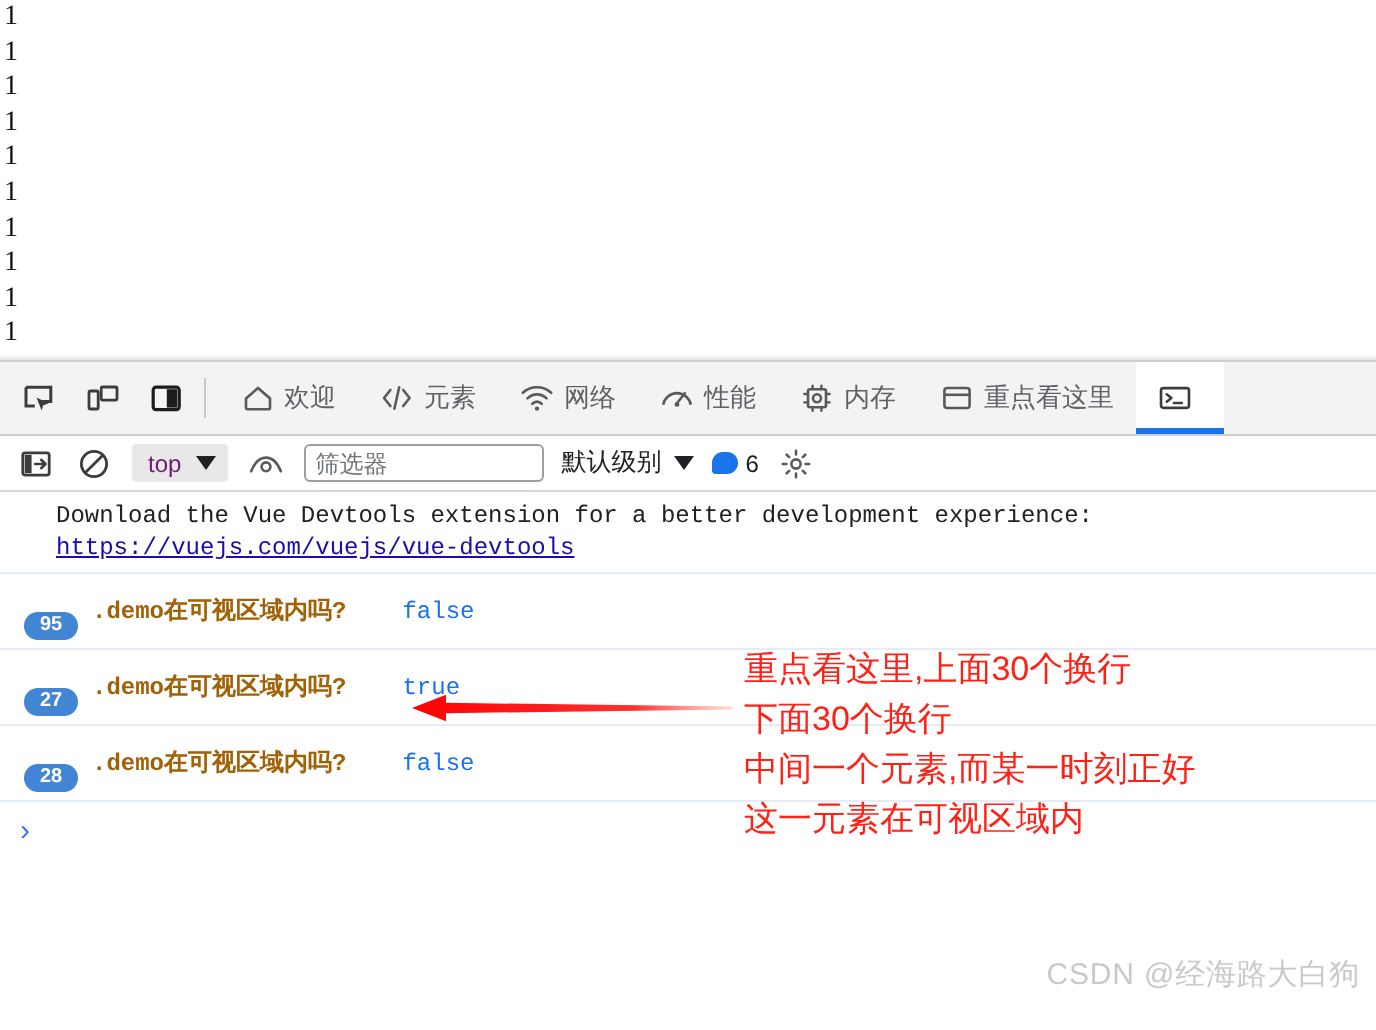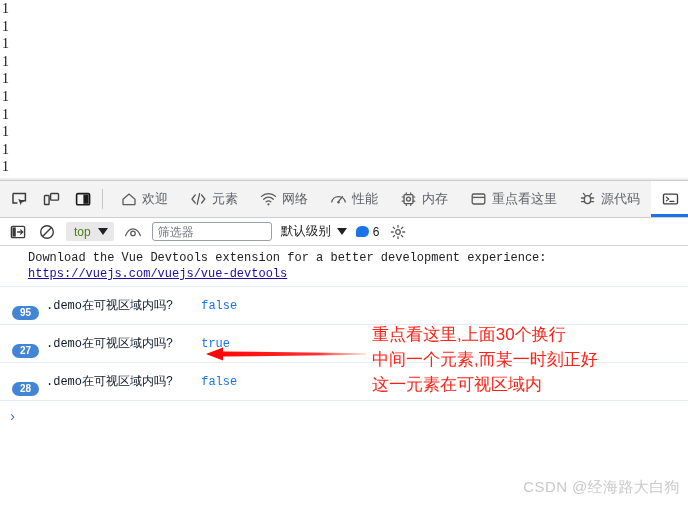--- a/index.html
+++ b/index.html
@@ -145,21 +145,21 @@
   }
   .ctx-select {
     display: flex;
     align-items: center;
     gap: 7px;
     background: #e8e8e8;
     border-radius: 2px;
     height: 19px;
     padding: 0 6px 0 8px;
     font-size: 12px;
-    color: #4d7c0f;
+    color: #701a75;
     cursor: pointer;
     flex: none;
   }
   .caret {
     width: 0; height: 0;
     border-left: 5px solid transparent;
     border-right: 5px solid transparent;
     border-top: 7px solid #202124;
   }
   .filter-input {
@@ -243,21 +243,22 @@
     color: #ffffff;
     font-family: "Liberation Sans", sans-serif;
     font-size: 10px;
     font-weight: bold;
     flex: none;
     margin-top: 15px;
   }
   .log-text {
     font-family: "Liberation Mono", monospace;
     font-size: 12px;
-    color: #0f172a;
+    color: #a16207;
+    font-weight: bold;
   }
   .log-value {
     font-family: "Liberation Mono", monospace;
     font-size: 12px;
     color: #1a73e8;
     margin-left: 21px;
   }
   .prompt-row {
     display: flex;
     align-items: center;
@@ -410,29 +411,20 @@
       <div class="tab">
         <span class="tab-ic">
           <svg width="17" height="16" viewBox="0 0 17 16" fill="none">
             <rect x="2.2" y="3" width="12.6" height="10" rx="1.4" stroke="#5a5a5a" stroke-width="1.3"></rect>
             <path d="M2.2 6.4h12.6" stroke="#5a5a5a" stroke-width="1.3"></path>
           </svg>
         </span>
         <span>重点看这里</span>
       </div>
 
-      <div class="tab">
-        <span class="tab-ic">
-          <svg width="17" height="16" viewBox="0 0 17 16" fill="none">
-            <rect x="5.4" y="4.6" width="6.2" height="8" rx="3.1" stroke="#5a5a5a" stroke-width="1.3" fill="none"></rect>
-            <path d="M5.4 7H2.4M5.4 10.6H2.4M11.6 7h3M11.6 10.6h3M6.1 4.4 4.4 2.4M10.9 4.4l1.7-2" stroke="#5a5a5a" stroke-width="1.3" stroke-linecap="round"></path>
-          </svg>
-        </span>
-        <span>源代码</span>
-      </div>
 
       <div class="tab selected">
         <span class="tab-ic">
           <svg width="18" height="16" viewBox="0 0 18 16" fill="none">
             <rect x="1.6" y="2.8" width="14.8" height="10.4" rx="1.2" stroke="#3c3c3c" stroke-width="1.4"></rect>
             <path d="M4.6 6.0 7.1 8l-2.5 2" stroke="#3c3c3c" stroke-width="1.3" fill="none" stroke-linecap="round" stroke-linejoin="round"></path>
             <path d="M8.4 10.6h4.2" stroke="#3c3c3c" stroke-width="1.3" stroke-linecap="round"></path>
           </svg>
         </span>
         <span></span>
@@ -518,17 +510,18 @@
       <stop offset="0%" stop-color="#ff0000" stop-opacity="1"></stop>
       <stop offset="70%" stop-color="#ff1a1a" stop-opacity="0.9"></stop>
       <stop offset="100%" stop-color="#ff6a4d" stop-opacity="0.25"></stop>
     </linearGradient>
   </defs>
   <polygon points="0,9 17,2.4 17,6.4 160,8.3 160,9.7 17,11.6 17,15.6" fill="url(#arrGrad)"></polygon>
 </svg>
 
 <div class="annotation">
   <div>重点看这里,上面30个换行</div>
+  <div>下面30个换行</div>
   <div>中间一个元素,而某一时刻正好</div>
   <div>这一元素在可视区域内</div>
 </div>
 
 <div class="watermark">CSDN @经海路大白狗</div>
 
 </body></html>

